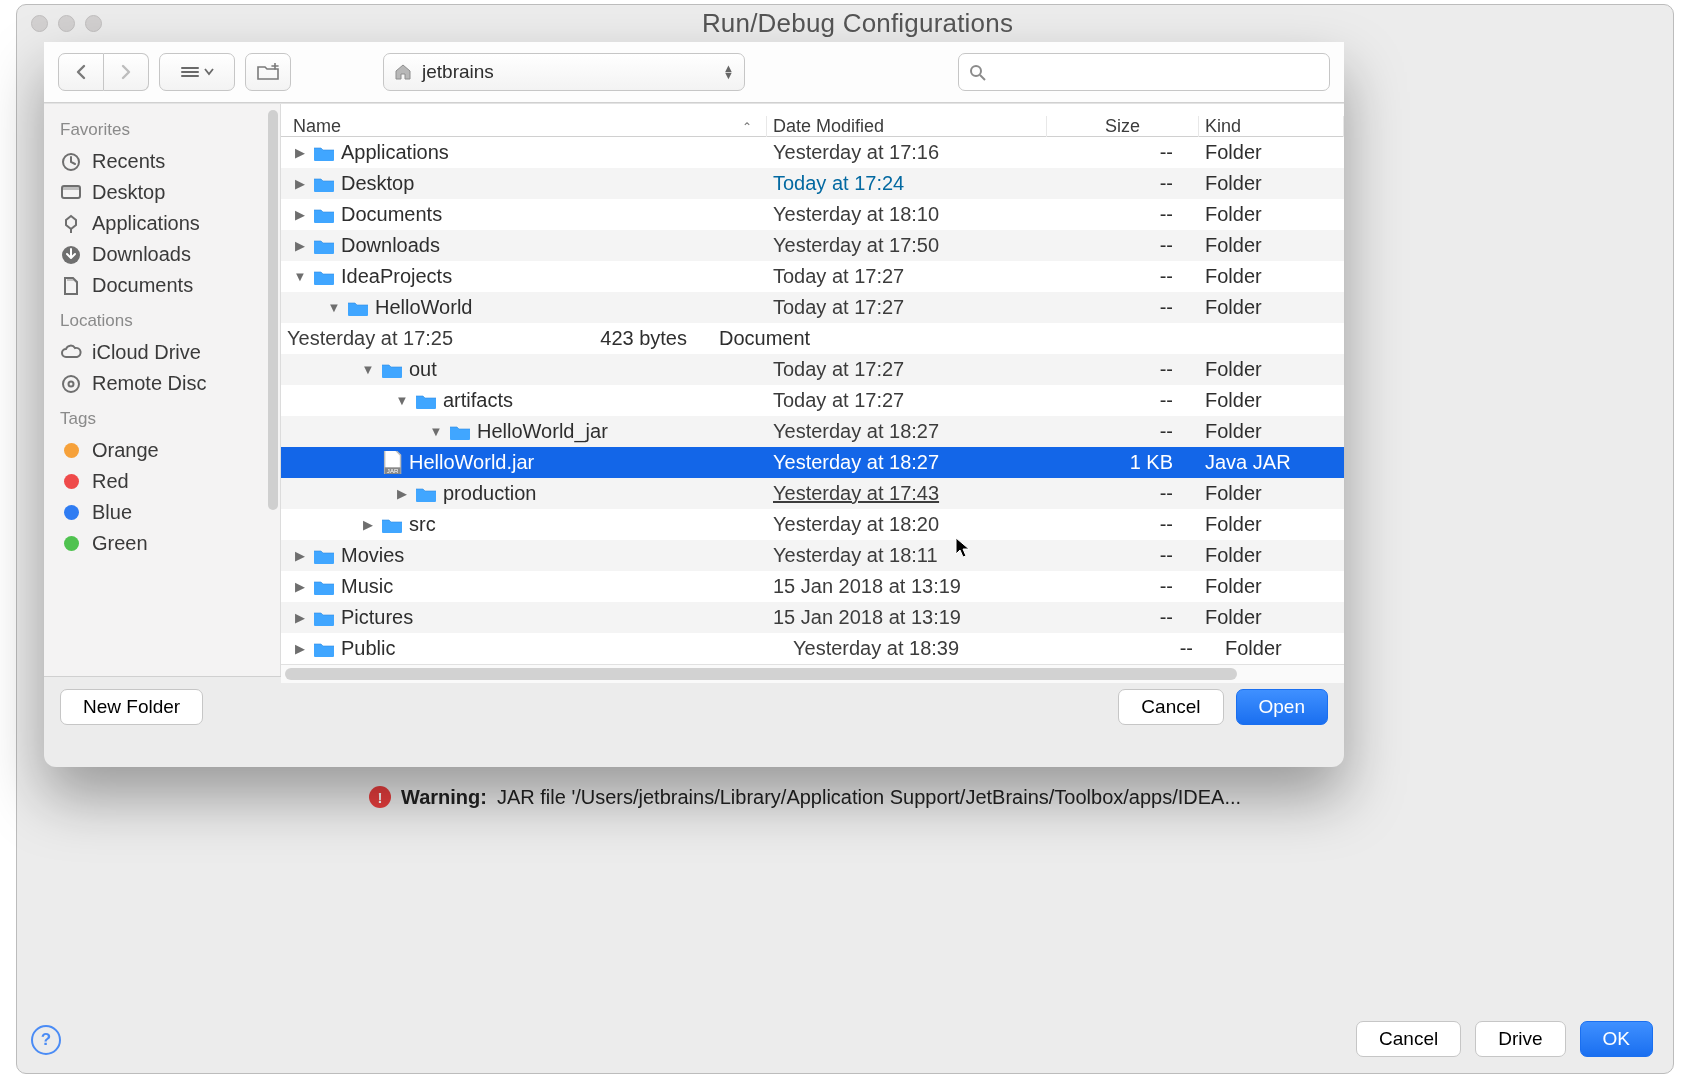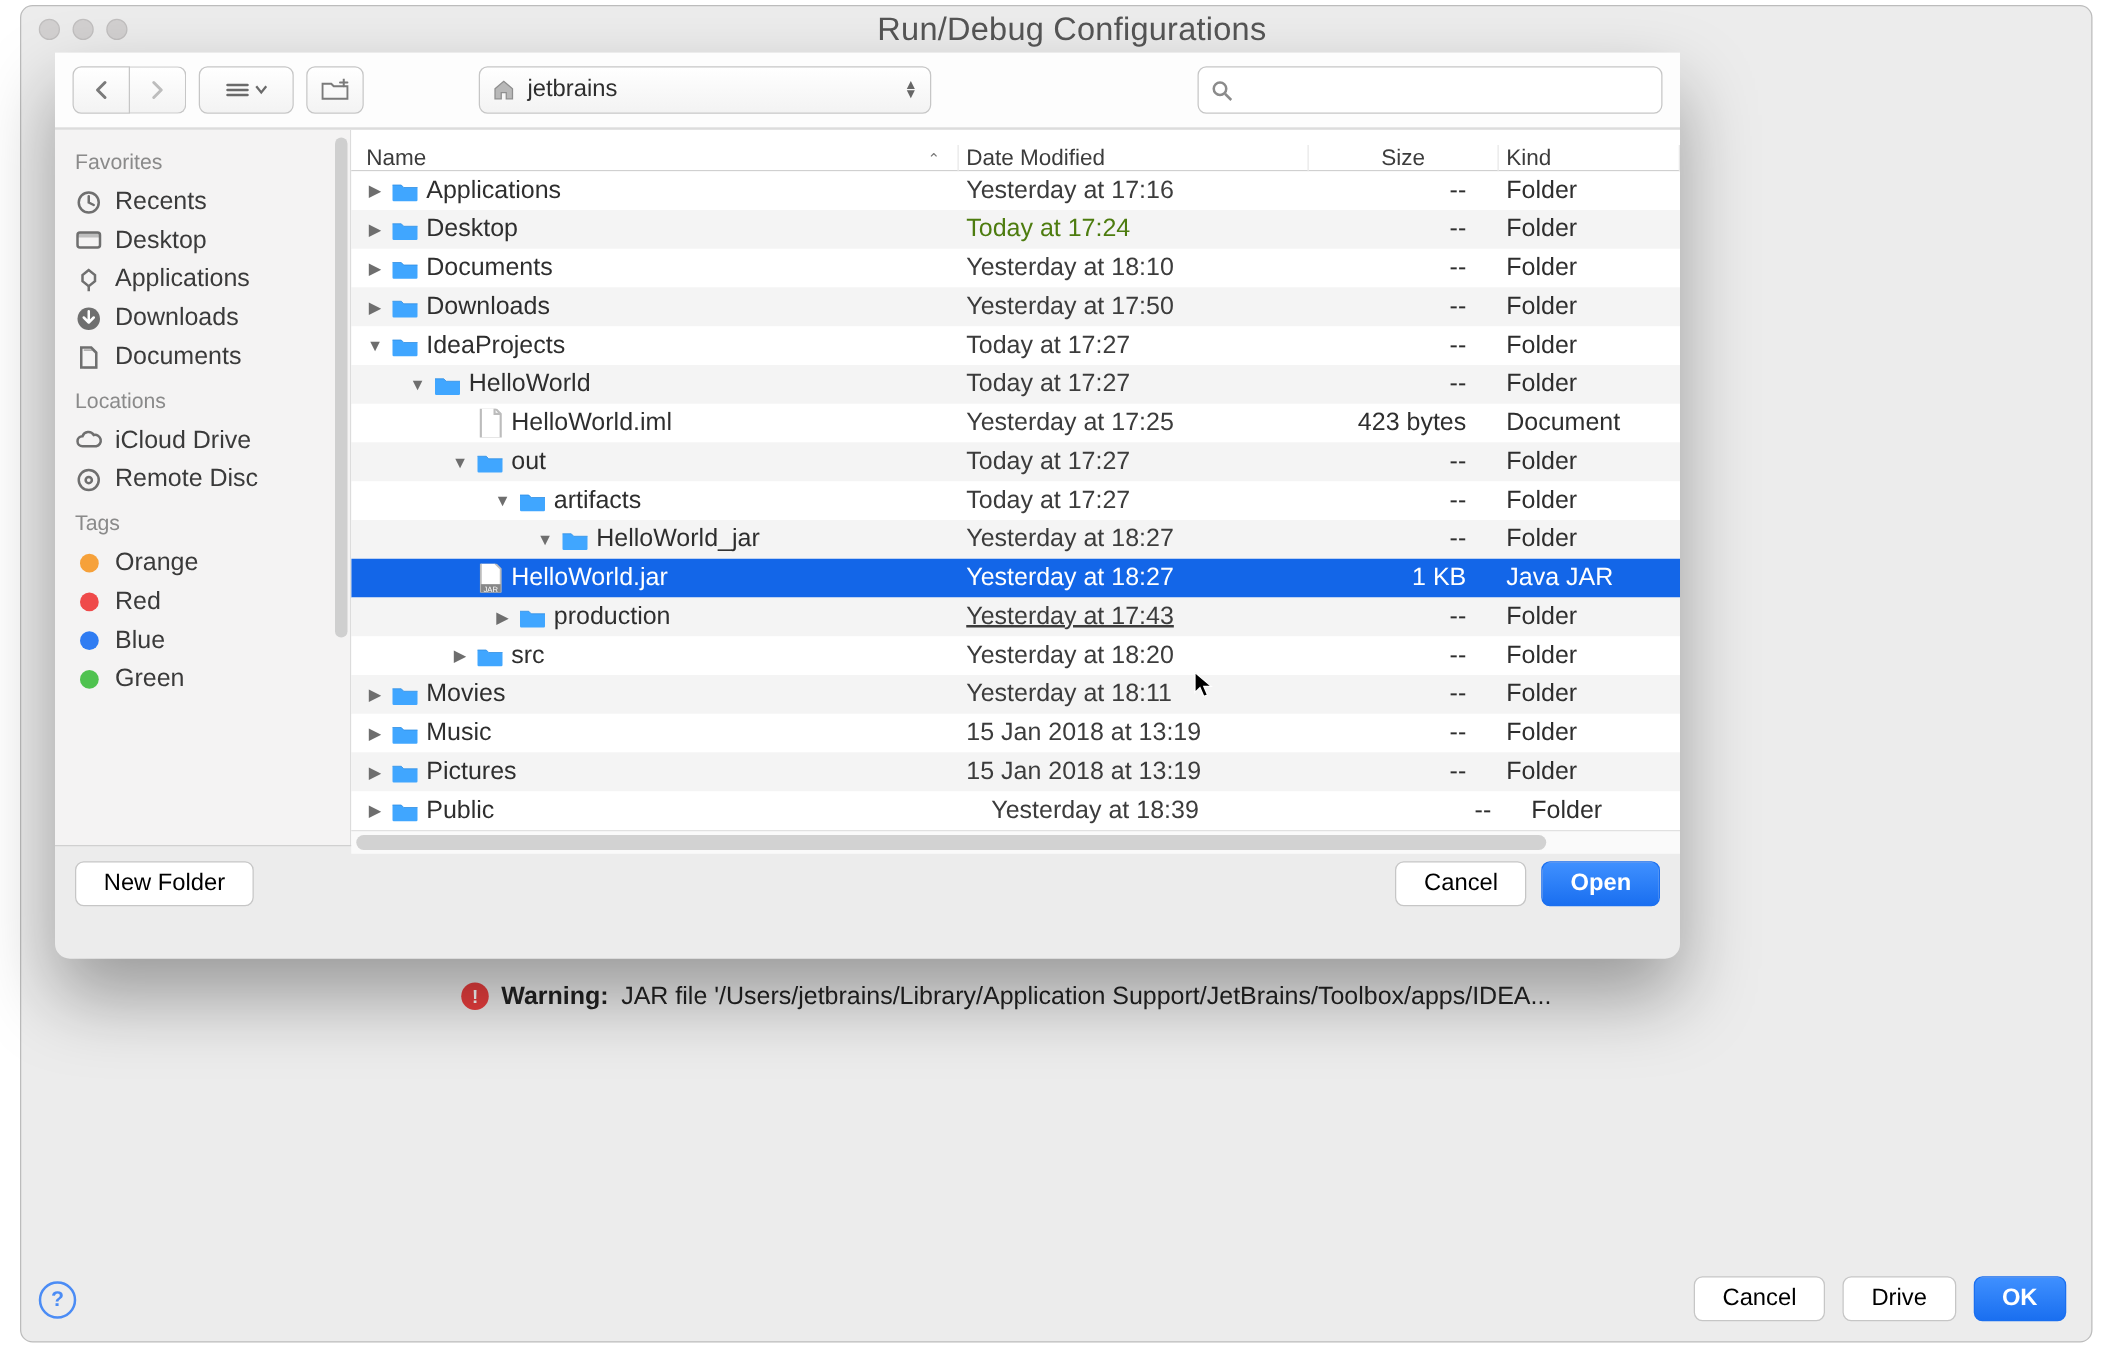--- a/index.html
+++ b/index.html
@@ -27,21 +27,21 @@
   .back-titlebar{height:36px;display:flex;align-items:center;font-size:19px;}
   .traffic{display:flex;gap:10px;margin-left:14px;}
   .traffic span{width:15px;height:15px;border-radius:50%;background:#d2d0d0;border:1px solid #c1bfbf;display:inline-block;}
   .back-title{flex:1;text-align:center;color:#555;font-size:26px;letter-spacing:.2px;}
 
   .warning-bar{position:absolute;left:352px;right:20px;top:774px;height:36px;display:flex;align-items:center;gap:10px;font-size:20px;color:#222;}
   .warn-ico{width:22px;height:22px;border-radius:50%;background:#e93e3e;display:inline-flex;align-items:center;justify-content:center;color:#fff;font-weight:700;font-size:15px;}
   .bottom-btns{position:absolute;right:20px;bottom:16px;display:flex;gap:14px;}
   .help-btn{position:absolute;left:14px;bottom:18px;width:26px;height:26px;border-radius:50%;border:2px solid #4b8cf5;display:flex;align-items:center;justify-content:center;color:#4b8cf5;font-weight:700;font-size:17px;}
   .btn{background:var(--btn-bg);border:1px solid var(--btn-border);border-radius:7px;padding:6px 22px;font-size:19px;}
-  .btn.primary{background:linear-gradient(#3f90ff,#1a6ff0);color:#fff;border-color:#1a6ff0;font-weight:bold;}
+  .btn.primary{background:linear-gradient(#3f90ff,#1a6ff0);color:#fff;border-color:#1a6ff0;}
 
   
   .sheet{position:absolute;left:44px;top:42px;width:1300px;height:725px;background:var(--mac-bg);border-radius:0 0 12px 12px;box-shadow:0 30px 60px rgba(0,0,0,.35);overflow:hidden;}
 
   .sheet-toolbar{height:60px;background:var(--toolbar-bg);border-bottom:1px solid var(--panel-border);display:flex;align-items:center;padding:0 14px;gap:10px;}
   .tbtn{height:36px;min-width:44px;border:1px solid var(--btn-border);border-radius:7px;background:linear-gradient(#ffffff,#f3f3f3);display:inline-flex;align-items:center;justify-content:center;color:#555;font-size:18px;}
   .tbtn.wide{min-width:74px;gap:4px;}
   .segment{display:flex;}
   .segment .tbtn:first-child{border-top-right-radius:0;border-bottom-right-radius:0;}
   .segment .tbtn:last-child{border-top-left-radius:0;border-bottom-left-radius:0;border-left:none;}
@@ -322,21 +322,21 @@
             <div class="cell name" style="padding-left: 12px;">
               <span class="disclosure">▶</span>
               <span class="fico">
                 <svg viewBox="0 0 22 18">
                   <path d="M1 4h7l2 2h11v10a1 1 0 0 1-1 1H2a1 1 0 0 1-1-1z" fill="var(--fold-blue)"></path>
                   <path d="M1 4h7l2 2h11" fill="none" stroke="#2b8be0" stroke-width=".6"></path>
                 </svg>
               </span>
               <span>Desktop</span>
             </div>
-            <div class="cell date" style="color: #4d7c0f;">Today at 17:24</div>
+            <div class="cell date" style="color: #0369a1;">Today at 17:24</div>
             <div class="cell size">--</div>
             <div class="cell kind">Folder</div>
           </div>
           <div class="row">
             <div class="cell name" style="padding-left: 12px;">
               <span class="disclosure">▶</span>
               <span class="fico">
                 <svg viewBox="0 0 22 18">
                   <path d="M1 4h7l2 2h11v10a1 1 0 0 1-1 1H2a1 1 0 0 1-1-1z" fill="var(--fold-blue)"></path>
                   <path d="M1 4h7l2 2h11" fill="none" stroke="#2b8be0" stroke-width=".6"></path>
@@ -387,30 +387,20 @@
                   <path d="M1 4h7l2 2h11" fill="none" stroke="#2b8be0" stroke-width=".6"></path>
                 </svg>
               </span>
               <span>HelloWorld</span>
             </div>
             <div class="cell date" style="color: rgb(60, 60, 60);">Today at 17:27</div>
             <div class="cell size">--</div>
             <div class="cell kind">Folder</div>
           </div>
           <div class="row">
-            <div class="cell name" style="padding-left: 80px;">
-              <span class="disclosure"></span>
-              <span class="fico">
-                <svg viewBox="0 0 18 22">
-                  <path d="M3 1 H12 L16 5 V21 H3 Z" fill="#fff" stroke="#bcbcbc" stroke-width="1.4"></path>
-                  <path d="M12 1 V5 H16" fill="none" stroke="#bcbcbc" stroke-width="1.4"></path>
-                </svg>
-              </span>
-              <span>HelloWorld.iml</span>
-            </div>
             <div class="cell date" style="color: rgb(60, 60, 60);">Yesterday at 17:25</div>
             <div class="cell size">423 bytes</div>
             <div class="cell kind">Document</div>
           </div>
           <div class="row">
             <div class="cell name" style="padding-left: 80px;">
               <span class="disclosure">▼</span>
               <span class="fico">
                 <svg viewBox="0 0 22 18">
                   <path d="M1 4h7l2 2h11v10a1 1 0 0 1-1 1H2a1 1 0 0 1-1-1z" fill="var(--fold-blue)"></path>

